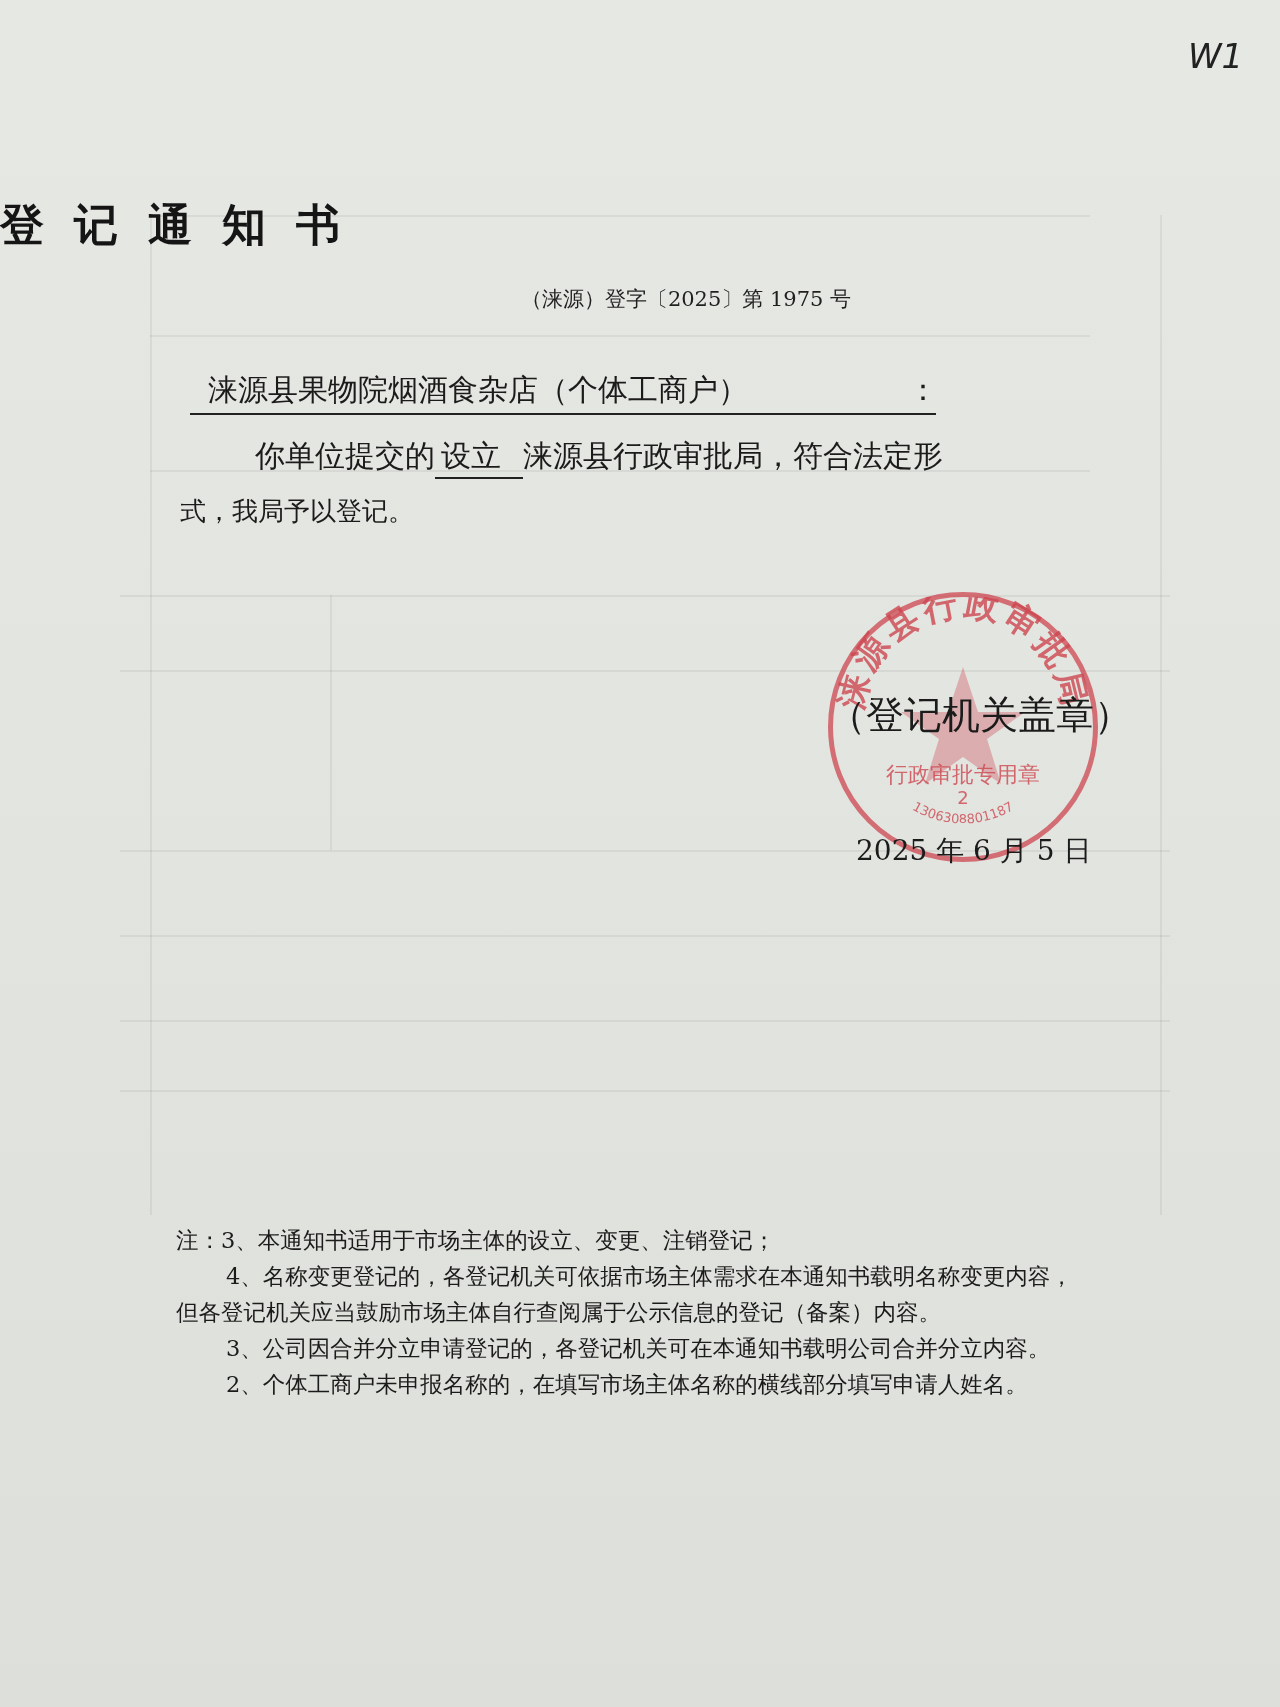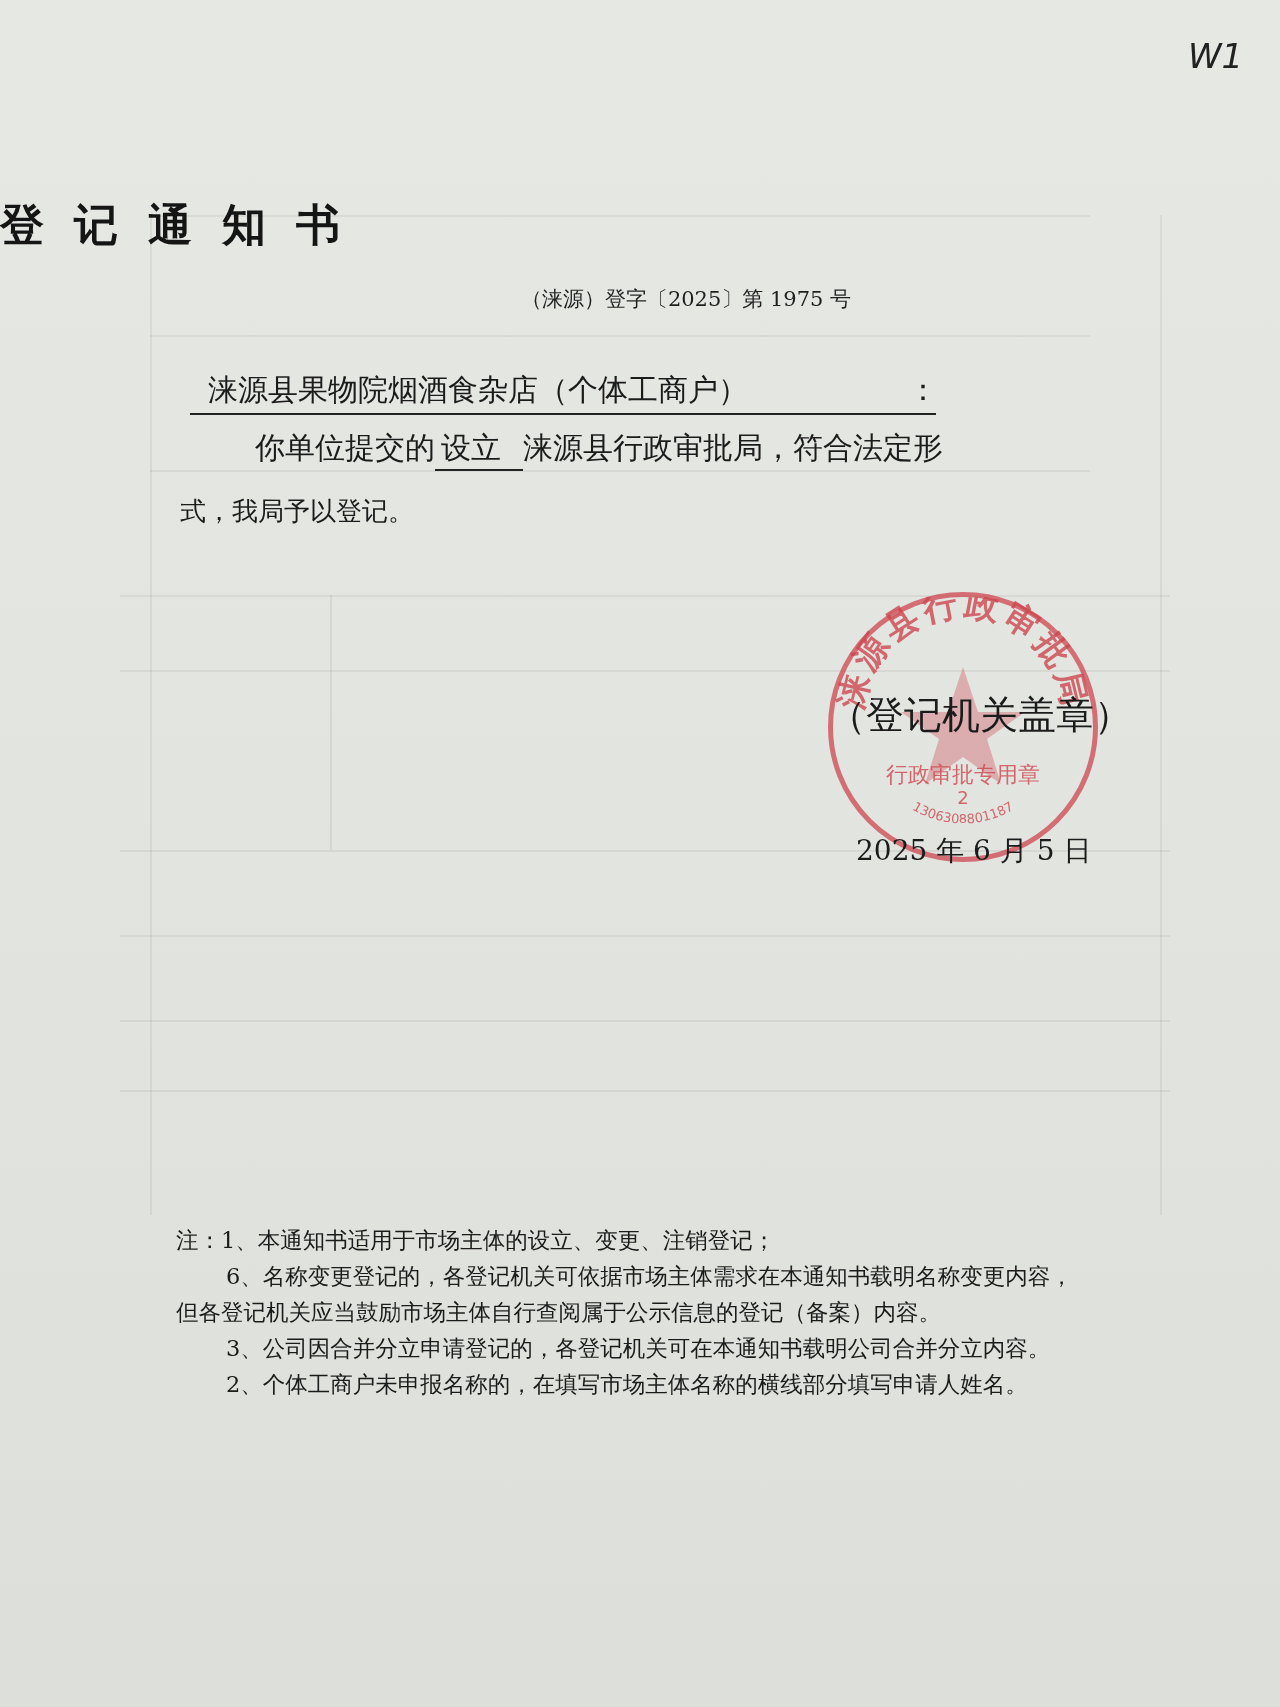--- a/index.html
+++ b/index.html
@@ -34,21 +34,21 @@
       font-size: 21px; color: #1f1f1f; margin-left: 46px;
     }
     .addressee {
       position: absolute; left: 190px; top: 370px; width: 728px;
       border-bottom: 2px solid #222; font-size: 30px; padding-left: 18px; padding-bottom: 2px;
     }
     .addressee .colon { position: absolute; right: -2px; top: 0; }
     .body1 {
       position: absolute; left: 255px; top: 428px; font-size: 30px; white-space: nowrap;
     }
-    .fill { display: inline-block; border-bottom: 2px solid #222; padding: 0 22px 0 6px; }
+    .fill { display: inline-block; border-bottom: 2px solid #222; padding: 0 22px 0 6px; margin-top: 8px; }
     .body2 {
       position: absolute; left: 180px; top: 494px; font-size: 26px;
     }
     .stamp {
       position: absolute; left: 828px; top: 592px; width: 270px; height: 270px;
       border: 5px solid rgba(205,70,80,0.75); border-radius: 50%;
       box-sizing: border-box;
     }
     .stamp svg { position: absolute; left: 0; top: 0; }
     .seal-label {
@@ -110,19 +110,19 @@
       <text x="130" y="207" font-size="18" fill="rgba(205,70,80,0.8)" text-anchor="middle" font-family="DejaVu Sans, sans-serif">2</text>
       <text font-size="13" fill="rgba(205,70,80,0.8)" font-family="DejaVu Sans, sans-serif">
         <textPath href="#arcBottom" startOffset="50%" text-anchor="middle">1306308801187</textPath>
       </text>
     </svg>
   </div>
   <div class="seal-label">（登记机关盖章）</div>
   <div class="date">2025 年 6 月 5 日</div>
 
   <div class="notes">
-    <div class="row"><span>注：</span><span>1、本通知书适用于市场主体的设立、变更、注销登记；</span></div>
-    <div class="row indent">6、名称变更登记的，各登记机关可依据市场主体需求在本通知书载明名称变更内容，</div>
+    <div class="row"><span>注：</span><span>3、本通知书适用于市场主体的设立、变更、注销登记；</span></div>
+    <div class="row indent">4、名称变更登记的，各登记机关可依据市场主体需求在本通知书载明名称变更内容，</div>
     <div class="row">但各登记机关应当鼓励市场主体自行查阅属于公示信息的登记（备案）内容。</div>
     <div class="row indent">3、公司因合并分立申请登记的，各登记机关可在本通知书载明公司合并分立内容。</div>
     <div class="row indent">2、个体工商户未申报名称的，在填写市场主体名称的横线部分填写申请人姓名。</div>
   </div>
 </div>
 
 </body></html>

